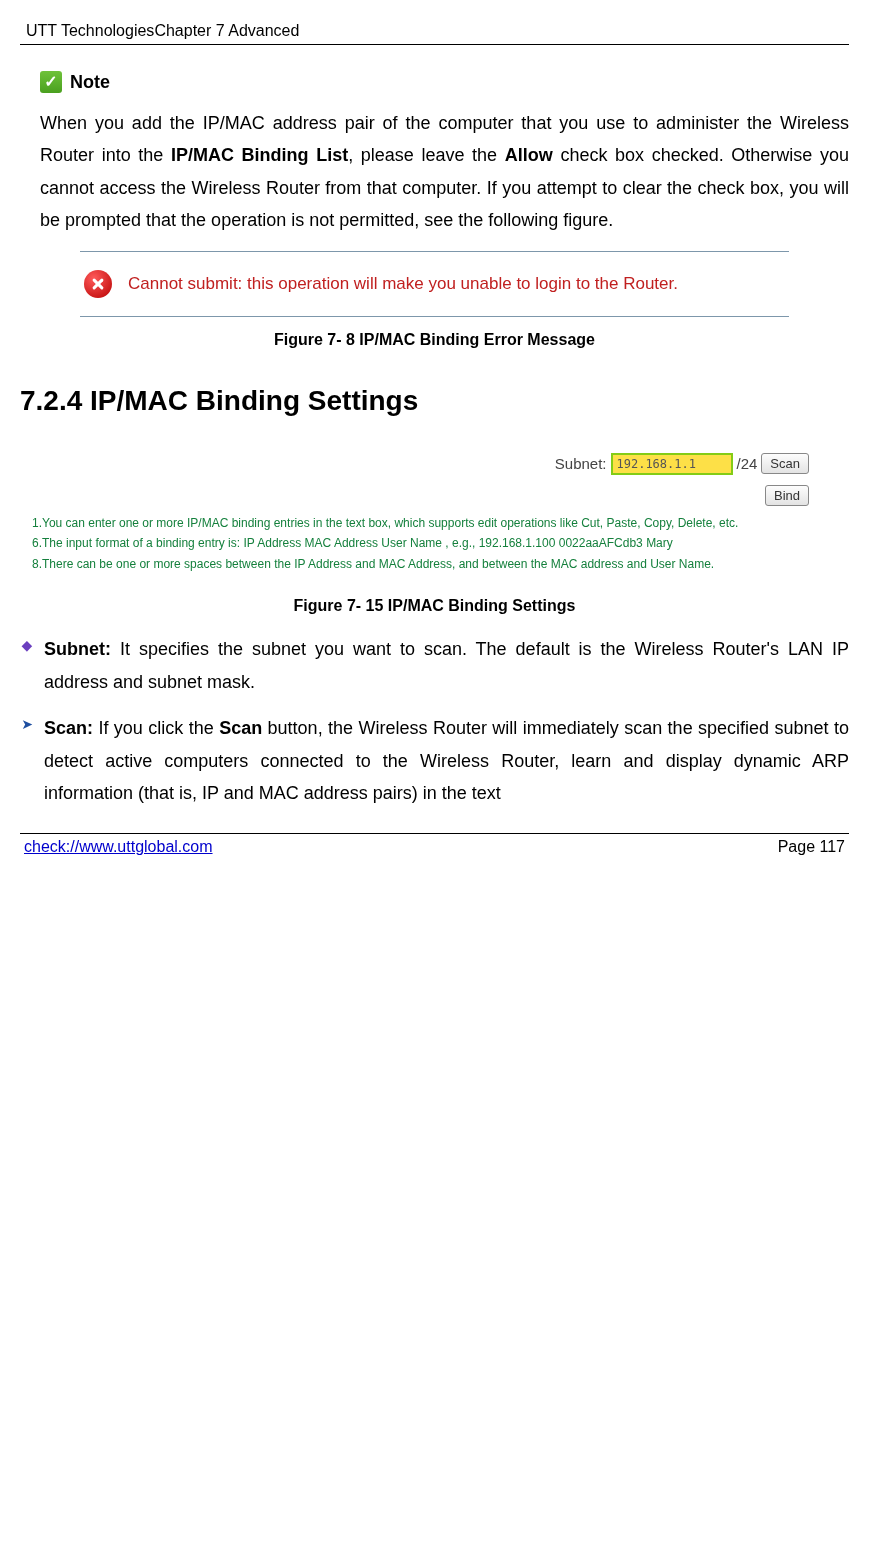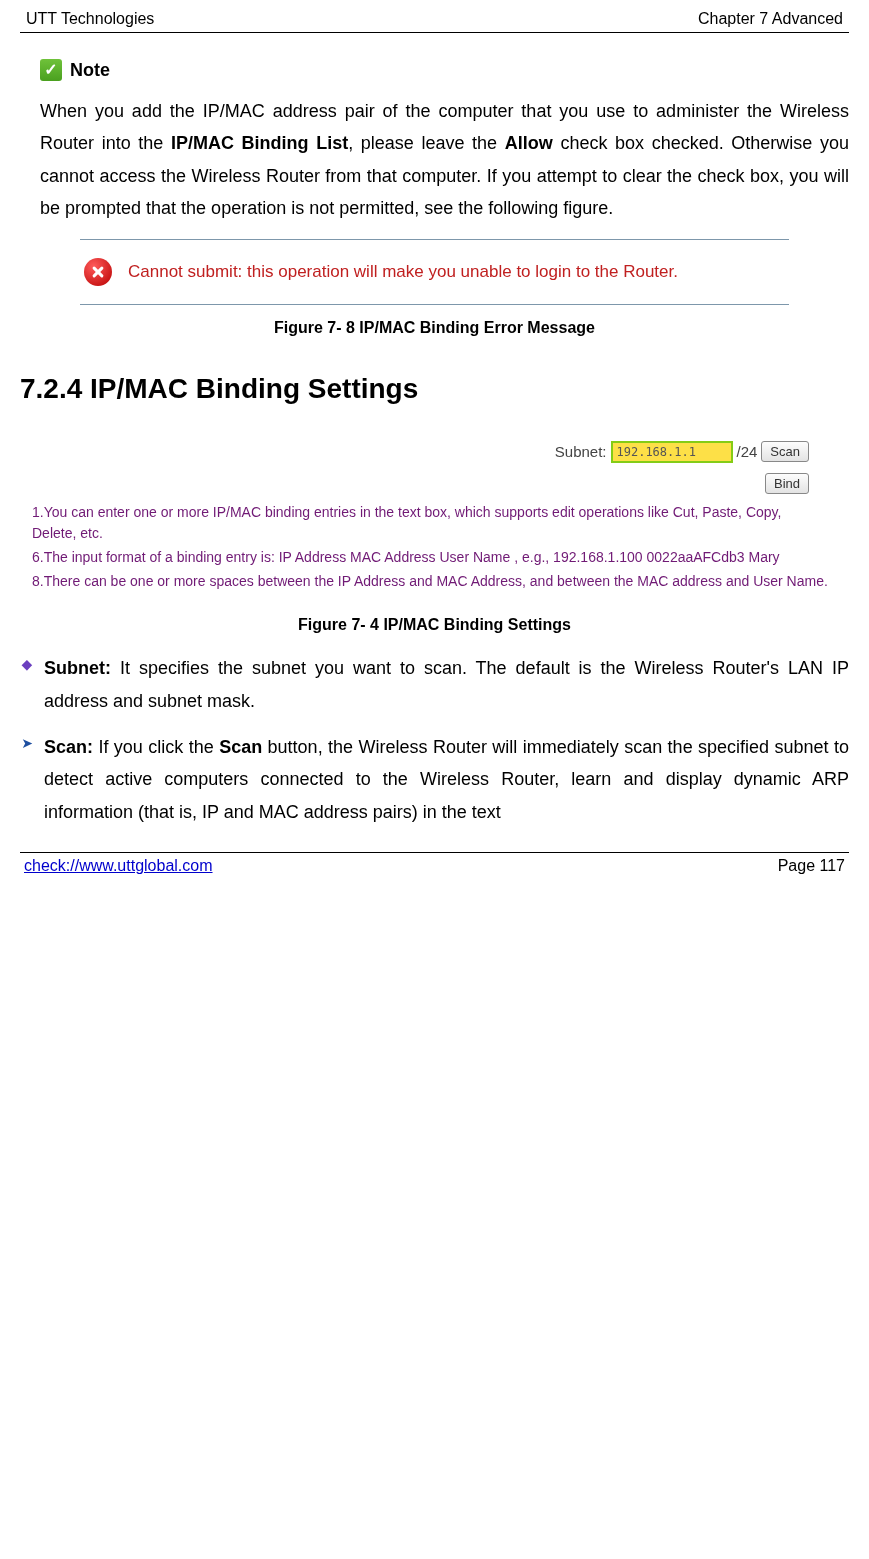--- a/index.html
+++ b/index.html
@@ -8,23 +8,23 @@
     padding: 0;
     width: 869px;
     color: #000;
     background: #fff;
   }
   .page {
     padding: 10px 20px 30px 20px;
   }
   .header-row {
     display: flex;
-    justify-content: space-between;
     font-size: 16px;
     padding: 0 6px 4px 6px;
+    margin-top: 12px;
   }
   .header-rule {
     border: none;
     border-top: 1.5px solid #000;
     margin: 0 0 26px 0;
   }
   .note-line {
     display: flex;
     align-items: center;
     gap: 8px;
@@ -165,22 +165,22 @@
     line-height: 18px;
   }
   .fake-scroll .arrow.up { top: 0; }
   .fake-scroll .arrow.down { bottom: 0; }
   .bind-row {
     display: flex;
     justify-content: flex-end;
     margin: 10px 40px 8px 0;
   }
   .help-text {
-    font-size: 14px;
-    color: #701a75;
+    font-size: 12px;
+    color: #15803d;
     line-height: 1.55;
     margin: 2px 20px 2px 12px;
   }
   .fig-caption2 {
     text-align: center;
     font-weight: bold;
     font-size: 16px;
     margin: 24px 0 18px 0;
   }
   .def-item {
@@ -257,21 +257,21 @@
 
 
   <div class="bind-row">
     <button class="ui-btn">Bind</button>
   </div>
 
   <div class="help-text">1.You can enter one or more IP/MAC binding entries in the text box, which supports edit operations like Cut, Paste, Copy, Delete, etc.</div>
   <div class="help-text">6.The input format of a binding entry is: IP Address MAC Address User Name , e.g., 192.168.1.100 0022aaAFCdb3 Mary</div>
   <div class="help-text">8.There can be one or more spaces between the IP Address and MAC Address, and between the MAC address and User Name.</div>
 
-  <div class="fig-caption2">Figure 7- 4 IP/MAC Binding Settings</div>
+  <div class="fig-caption2">Figure 7- 15 IP/MAC Binding Settings</div>
 
   <div class="def-item">
     <span class="bullet purple">◆</span>
     <div class="def-text">
       <b>Subnet:</b><span> It specifies the subnet you want to scan. The default is the Wireless Router's LAN IP address and subnet mask.</span>
     </div>
   </div>
 
   <div class="def-item">
     <span class="bullet blue">➤</span>

